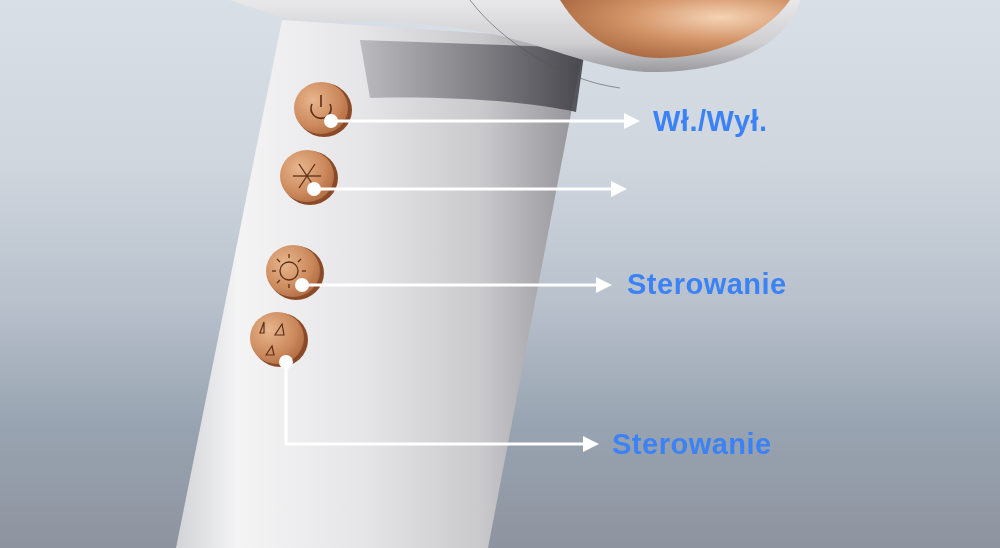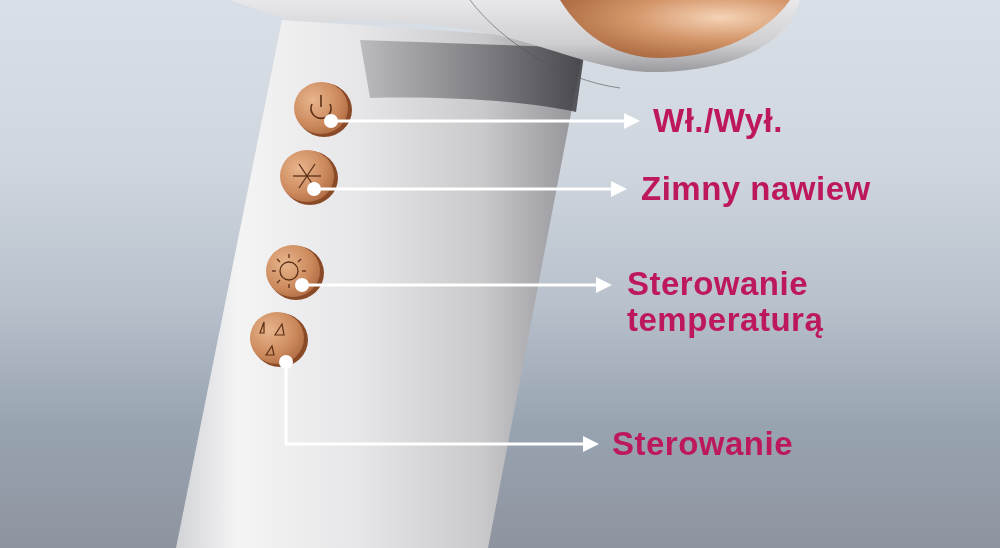--- a/index.html
+++ b/index.html
@@ -18,23 +18,23 @@
       position: absolute;
       inset: 0;
     }
     svg.art {
       position: absolute;
       left: 0; top: 0;
       width: 1000px; height: 548px;
     }
     .label {
       position: absolute;
-      color: #be185d;
+      color: #3b82f6;
       font-weight: bold;
-      font-size: 33px;
+      font-size: 29px;
       line-height: 36px;
       letter-spacing: 0.5px;
       white-space: nowrap;
     }
     .label span { display: block; }
   </style>
 </head>
 <body>
 
 <div class="scene">
@@ -133,23 +133,19 @@
 
       <circle cx="286" cy="362" r="7" stroke="none"></circle>
       <polyline points="286,362 286,444 584,444" fill="none"></polyline>
       <polygon points="583,436 599,444 583,452" stroke="none"></polygon>
     </g>
   </svg>
 
   <div class="label" style="left:653px; top:103px;">
     <span>Wł./Wył.</span>
   </div>
-  <div class="label" style="left:641px; top:171px;">
-    <span>Zimny nawiew</span>
-  </div>
   <div class="label" style="left:627px; top:266px;">
     <span>Sterowanie</span>
-    <span>temperaturą</span>
   </div>
   <div class="label" style="left:612px; top:426px;">
     <span>Sterowanie</span>
   </div>
 </div>
 
 </body></html>

